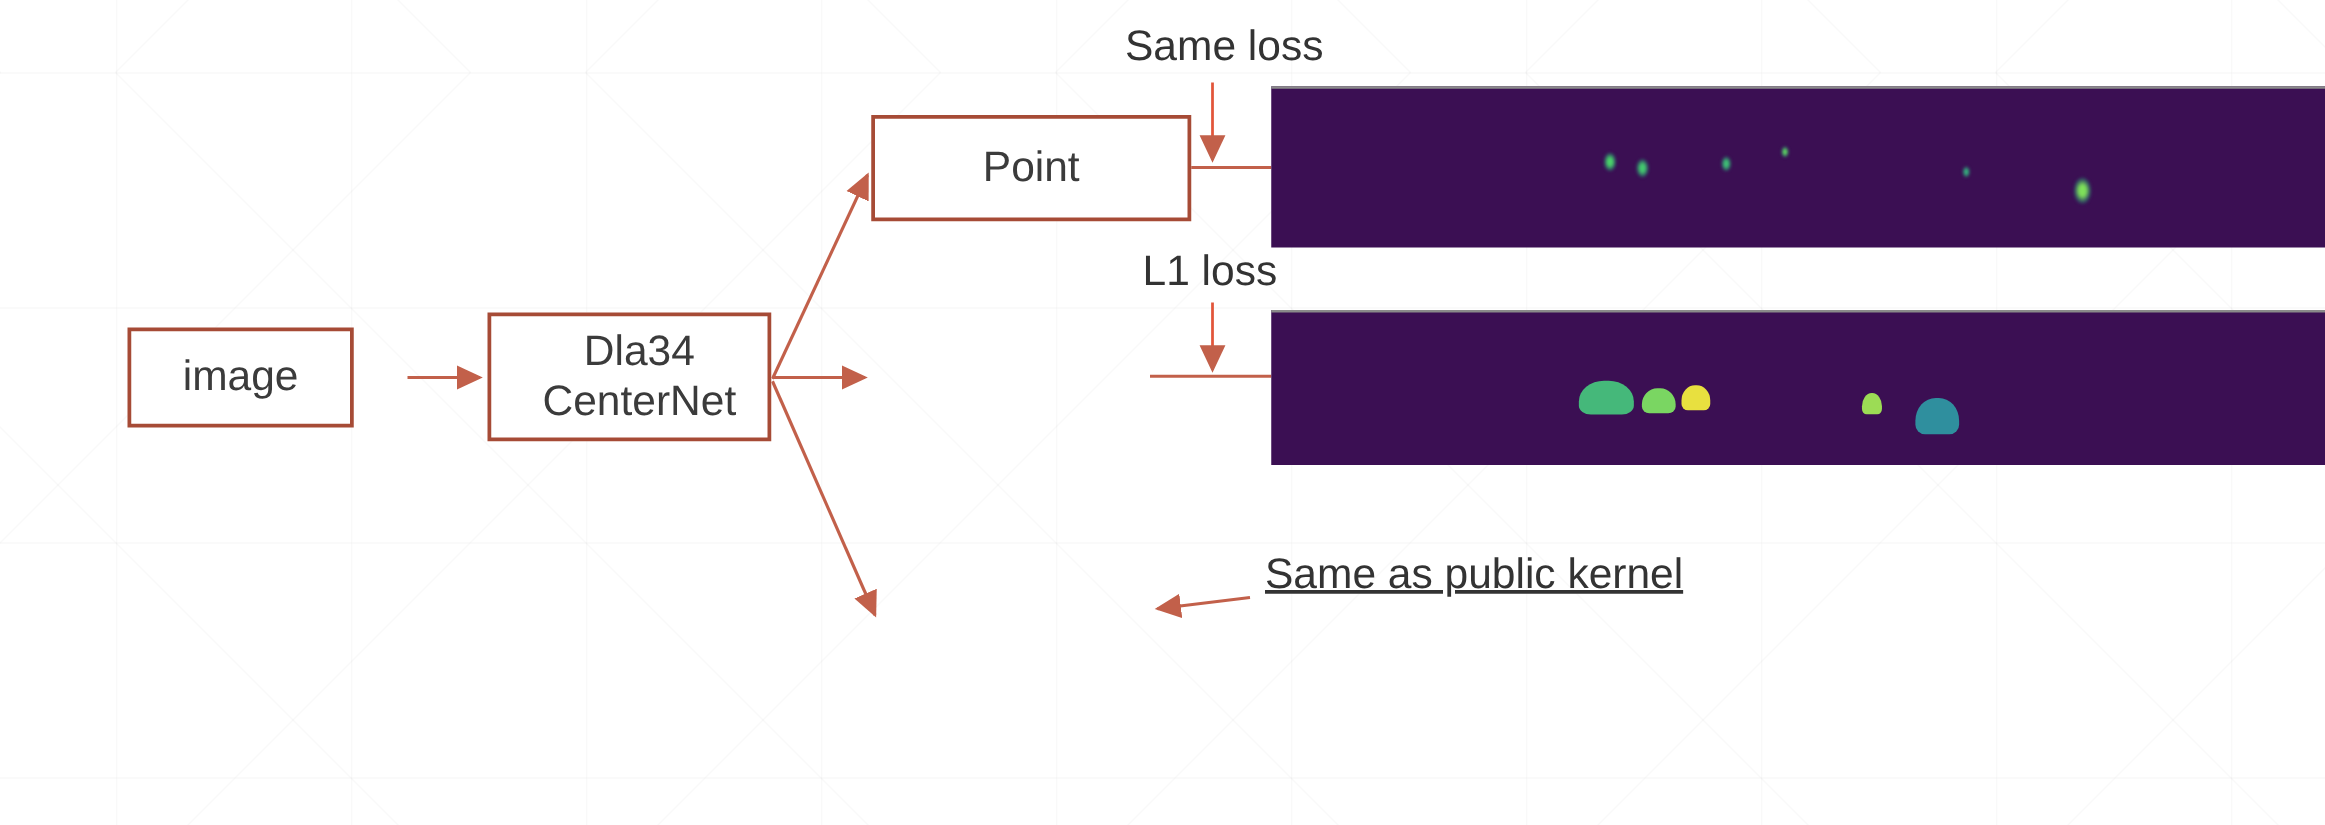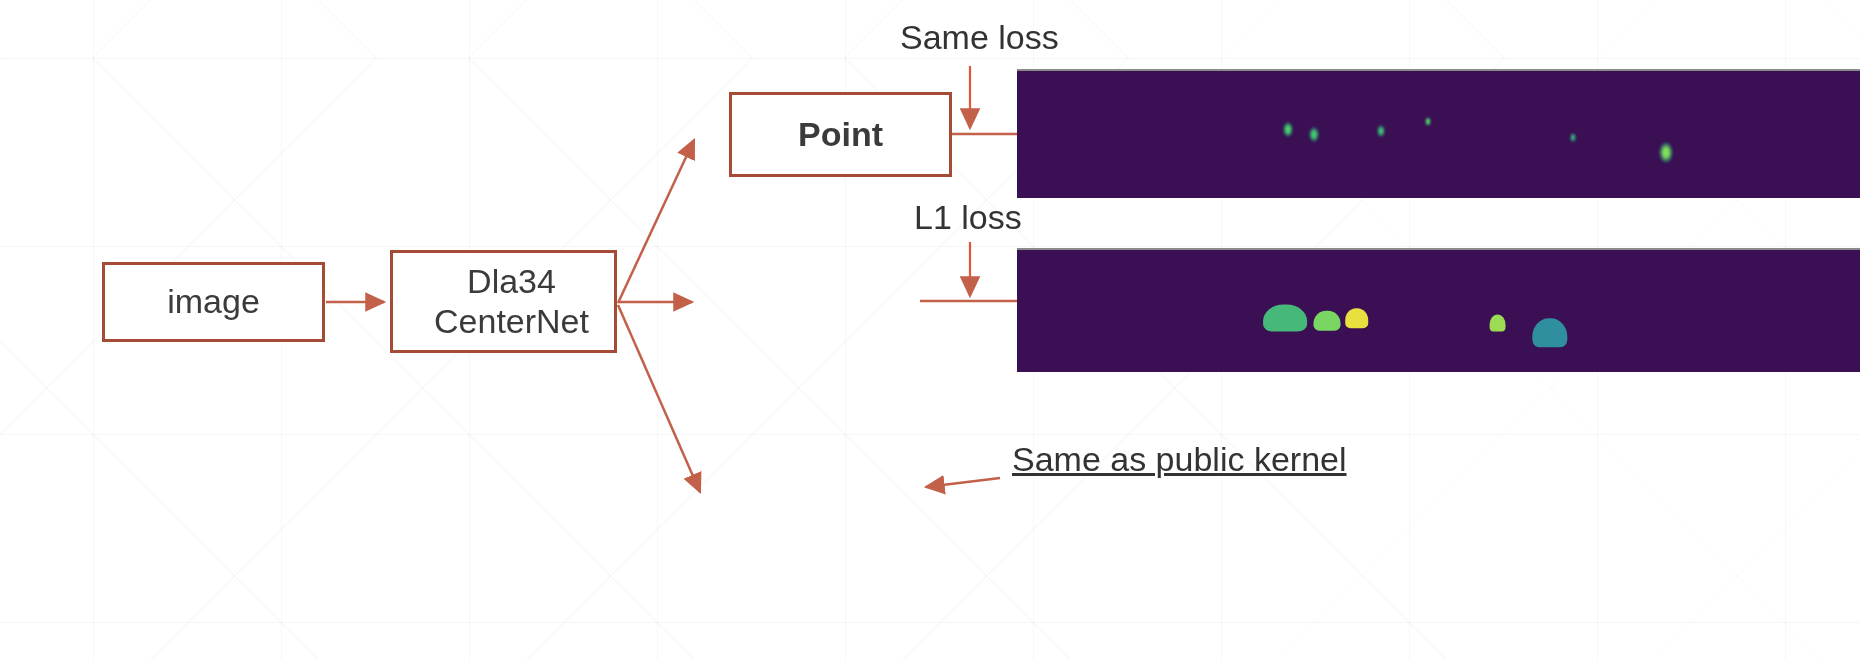--- a/index.html
+++ b/index.html
@@ -52,23 +52,23 @@
     align-items: center;
     justify-content: center;
     text-align: center;
     color: #3b3b3b;
     font-size: 34px;
     line-height: 1.15;
     white-space: pre-line;
   }
   .node-label { pointer-events: none; }
 
-  #node-image    { left: 102px; top: 262px; width: 223px; height: 80px; }
+  #node-image    { left: 102px; top: 262px; width: 181px; height: 80px; }
   #node-backbone { left: 390px; top: 250px; width: 227px; height: 103px; padding-left: 16px; }
-  #node-point    { left: 729px; top: 92px;  width: 223px; height: 85px; font-weight: bold; }
+  #node-point    { left: 697px; top: 92px;  width: 256px; height: 85px; }
   #node-depth    { left: 697px; top: 263px; width: 223px; height: 77px; }
   #node-others   { left: 697px; top: 448px; width: 223px; height: 78px; }
 
   
   .free-text {
     position: absolute;
     color: #333333;
     font-size: 34px;
     white-space: nowrap;
   }

